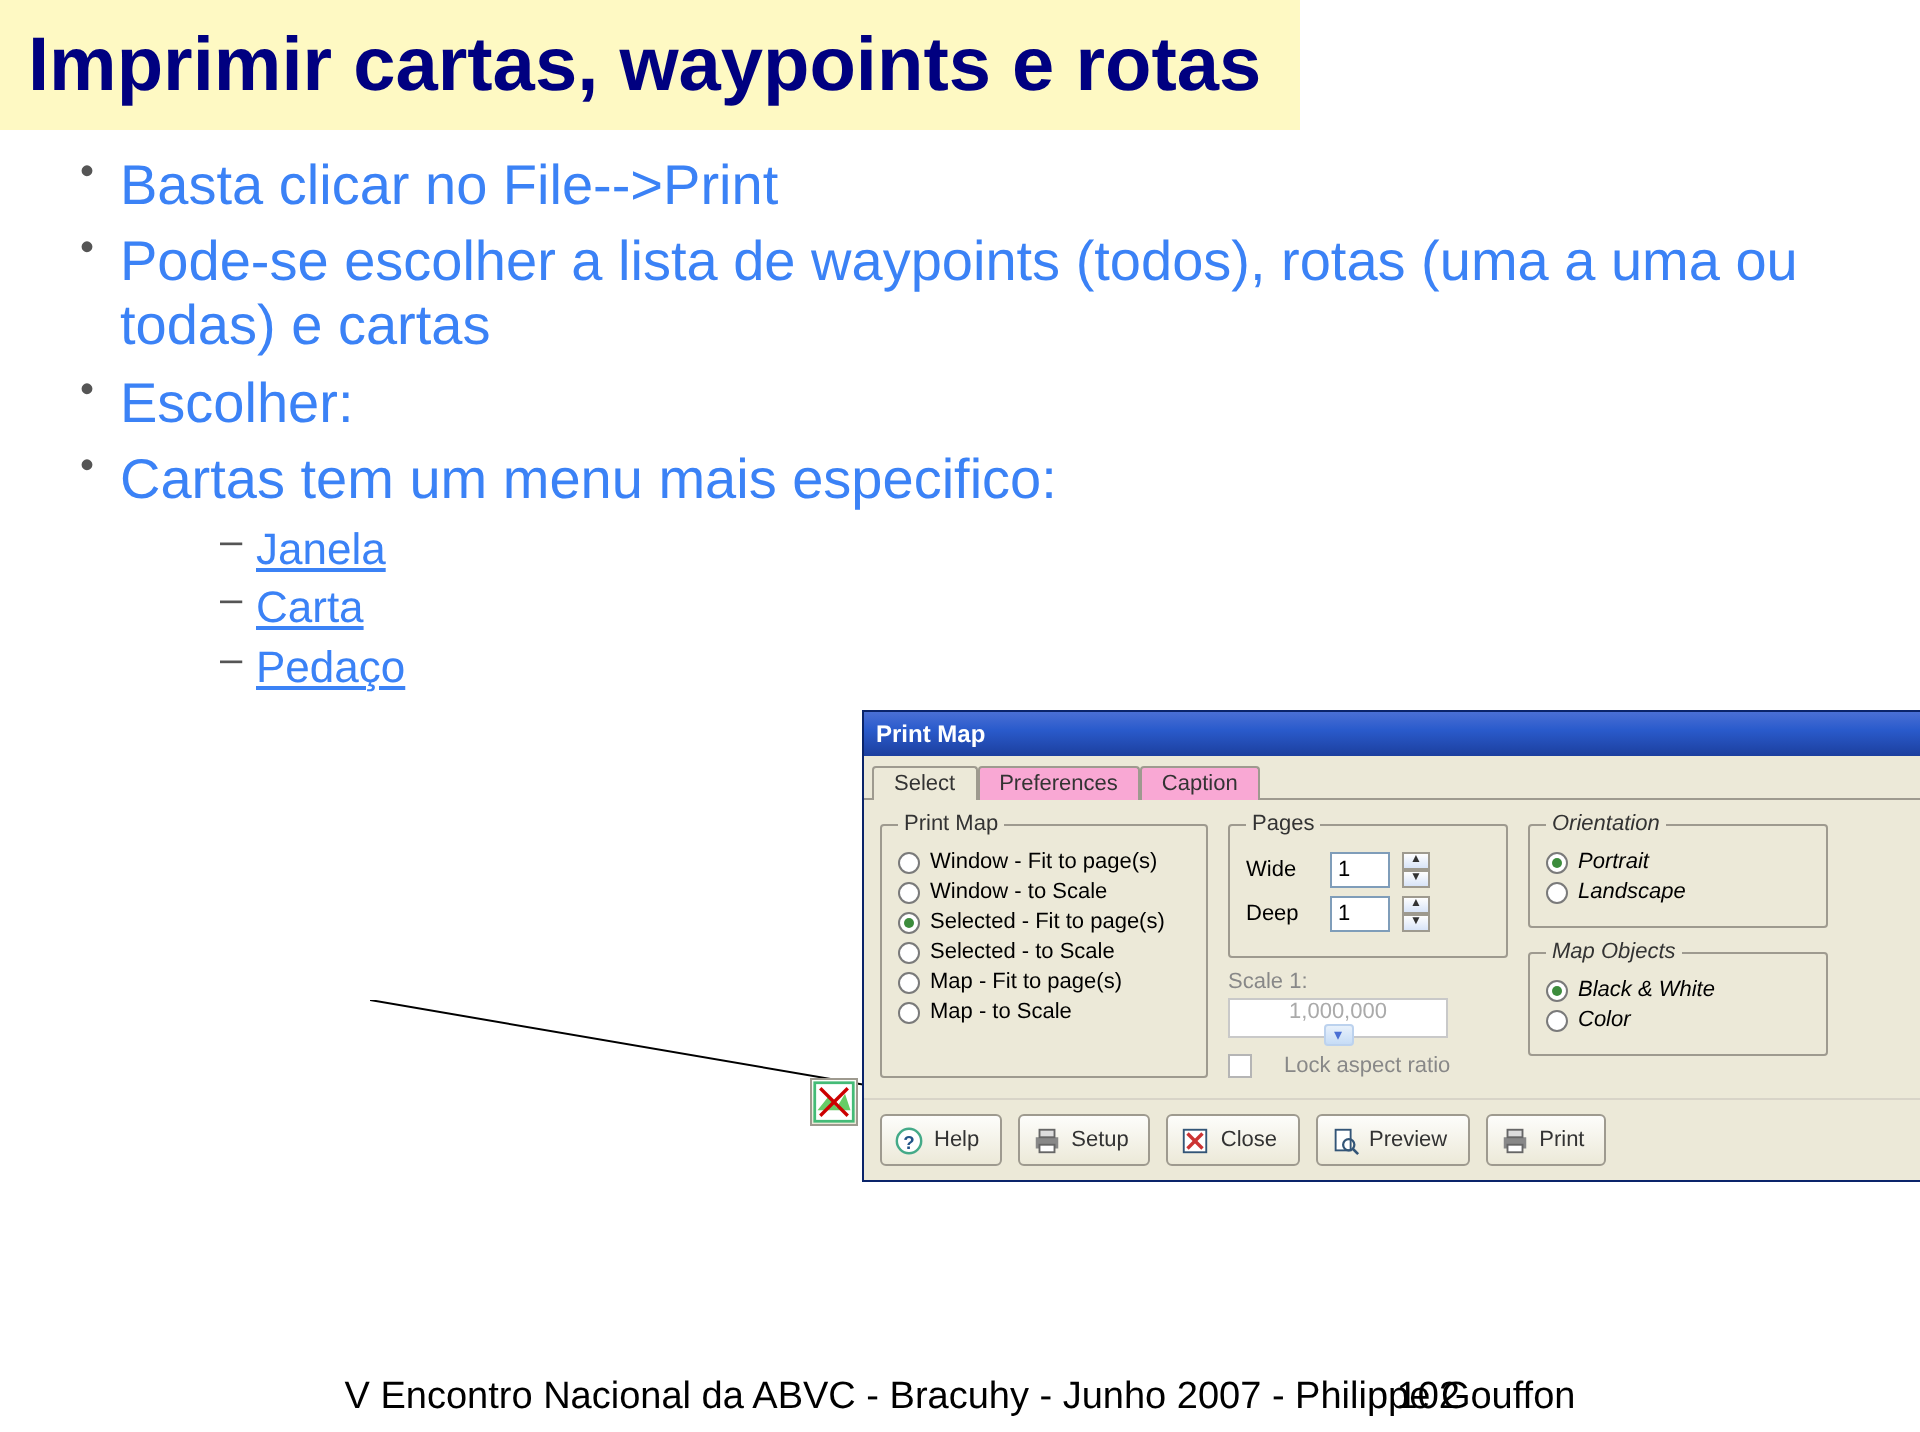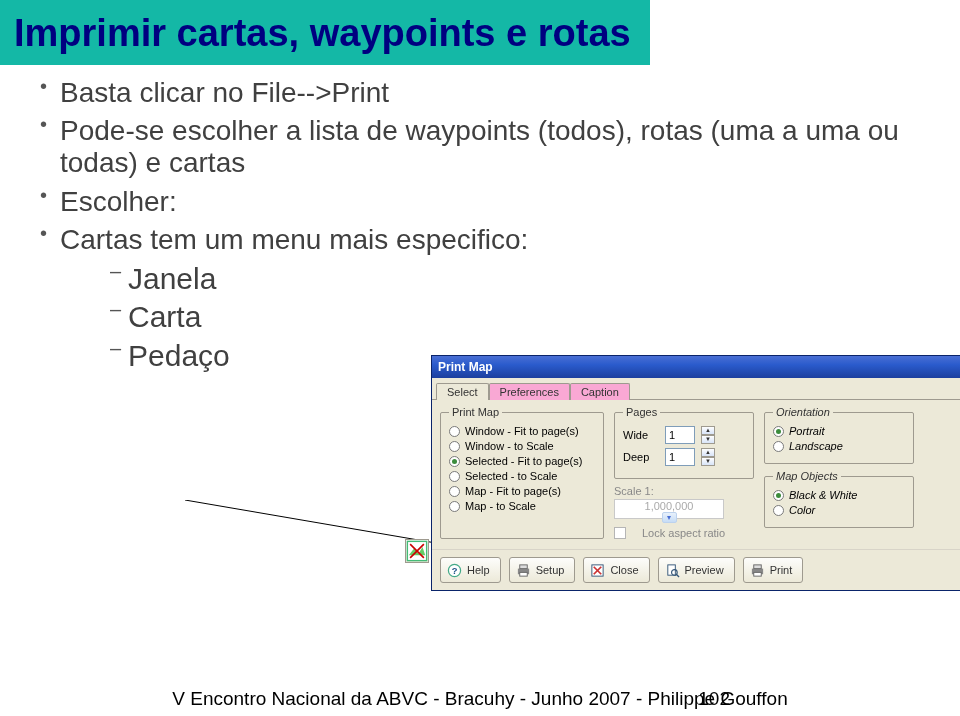--- a/index.html
+++ b/index.html
@@ -5,54 +5,55 @@
   * { box-sizing: border-box; margin: 0; padding: 0; }
   body {
     width: 960px;
     height: 716px;
     background: #fff;
     font-family: Arial, Helvetica, sans-serif;
     position: relative;
     overflow: hidden;
   }
   .title-banner {
-    background: #14b8a6;
+    background: #fef9c3;
     padding: 12px 14px 10px 14px;
     width: 650px;
   }
   .title-banner h1 {
     font-size: 38px;
     font-weight: bold;
     color: #000080;
   }
   .bullets {
     margin-top: 12px;
     padding-left: 40px;
     font-size: 28px;
-    color: #404040;
+    color: #3b82f6;
     line-height: 1.15;
   }
   .bullets li {
     list-style: none;
     position: relative;
     padding-left: 20px;
     margin-bottom: 6px;
   }
   .bullets li::before {
     content: "•";
     position: absolute;
     left: 0;
     top: -2px;
     font-size: 20px;
     color: #555;
   }
   .sub-bullets {
     margin-top: 4px;
     padding-left: 70px;
-    font-size: 30px;
+    font-size: 22px;
+    text-decoration: underline;
   }
   .sub-bullets li {
     list-style: none;
     position: relative;
     padding-left: 18px;
     margin-bottom: 4px;
   }
   .sub-bullets li::before {
     content: "–";
     position: absolute;

